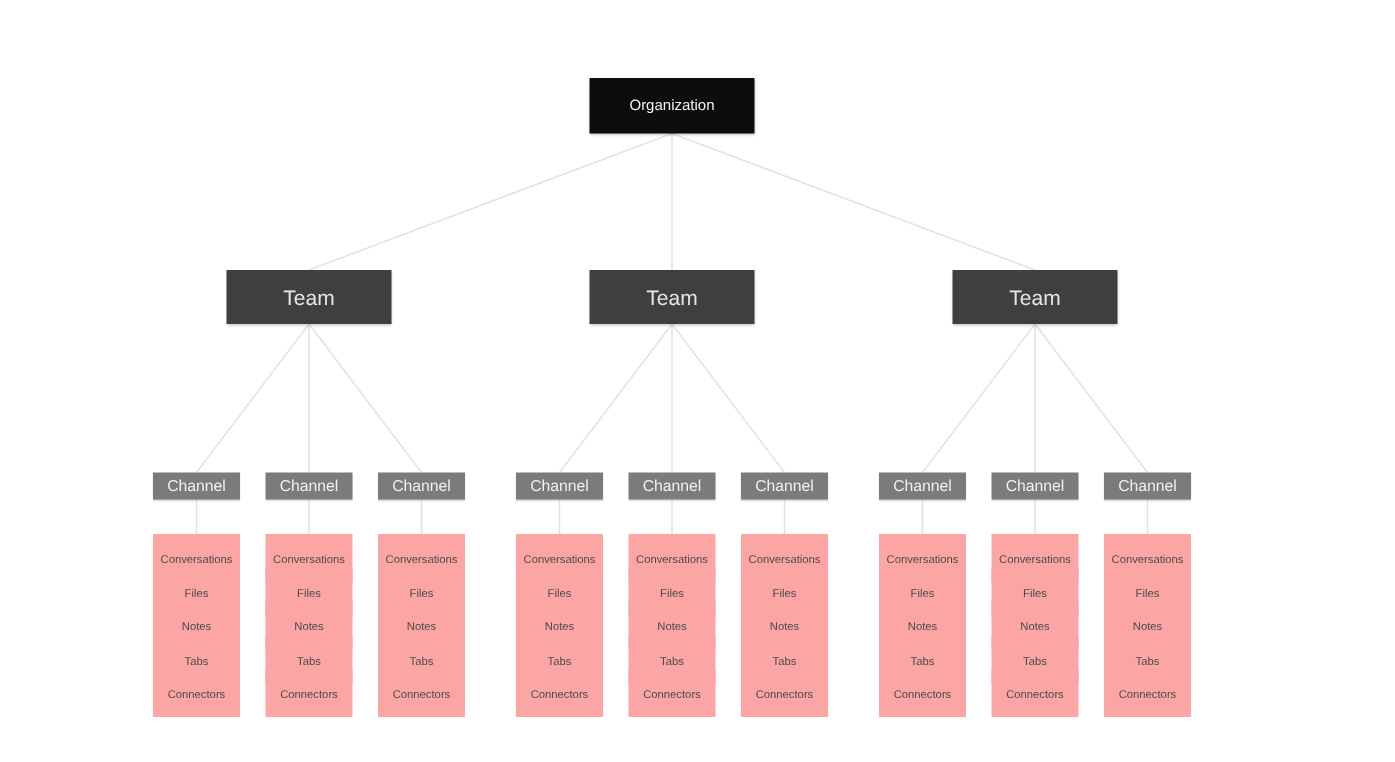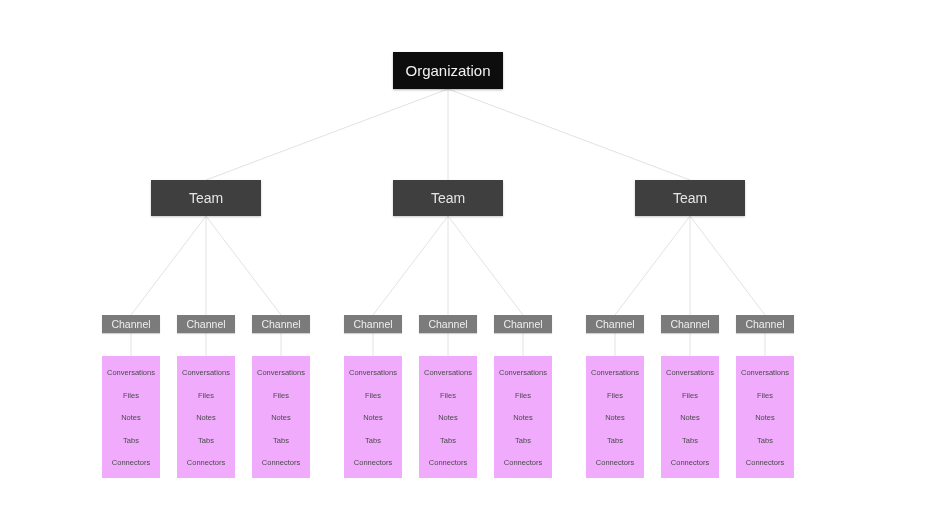--- a/index.html
+++ b/index.html
@@ -34,21 +34,21 @@
     justify-content: center;
     text-align: center;
     white-space: nowrap;
     overflow: hidden;
   }
   .node-org {
     width: 110px;
     height: 37px;
     background: #0d0d0d;
     color: #f2f2f2;
-    font-size: 15px;
+    font-size: 10px;
     font-weight: 400;
     box-shadow: 0 1px 2px rgba(0,0,0,0.30);
   }
   .node-team {
     width: 110px;
     height: 36px;
     background: #3f3f3f;
     color: #e5e5e5;
     font-size: 14px;
     font-weight: 400;
@@ -59,21 +59,21 @@
     height: 18px;
     background: #7b7b7b;
     color: #f0f0f0;
     font-size: 10.5px;
     font-weight: 400;
     box-shadow: 0 1px 1px rgba(0,0,0,0.18);
   }
   .node-leaf {
     width: 58px;
     height: 32px;
-    background: #f0abfc;
+    background: #fca5a5;
     color: #4a4a4a;
     font-size: 7.5px;
     font-weight: 400;
   }
 </style>
 </head>
 <body>
 
 <div id="diagram">
 

